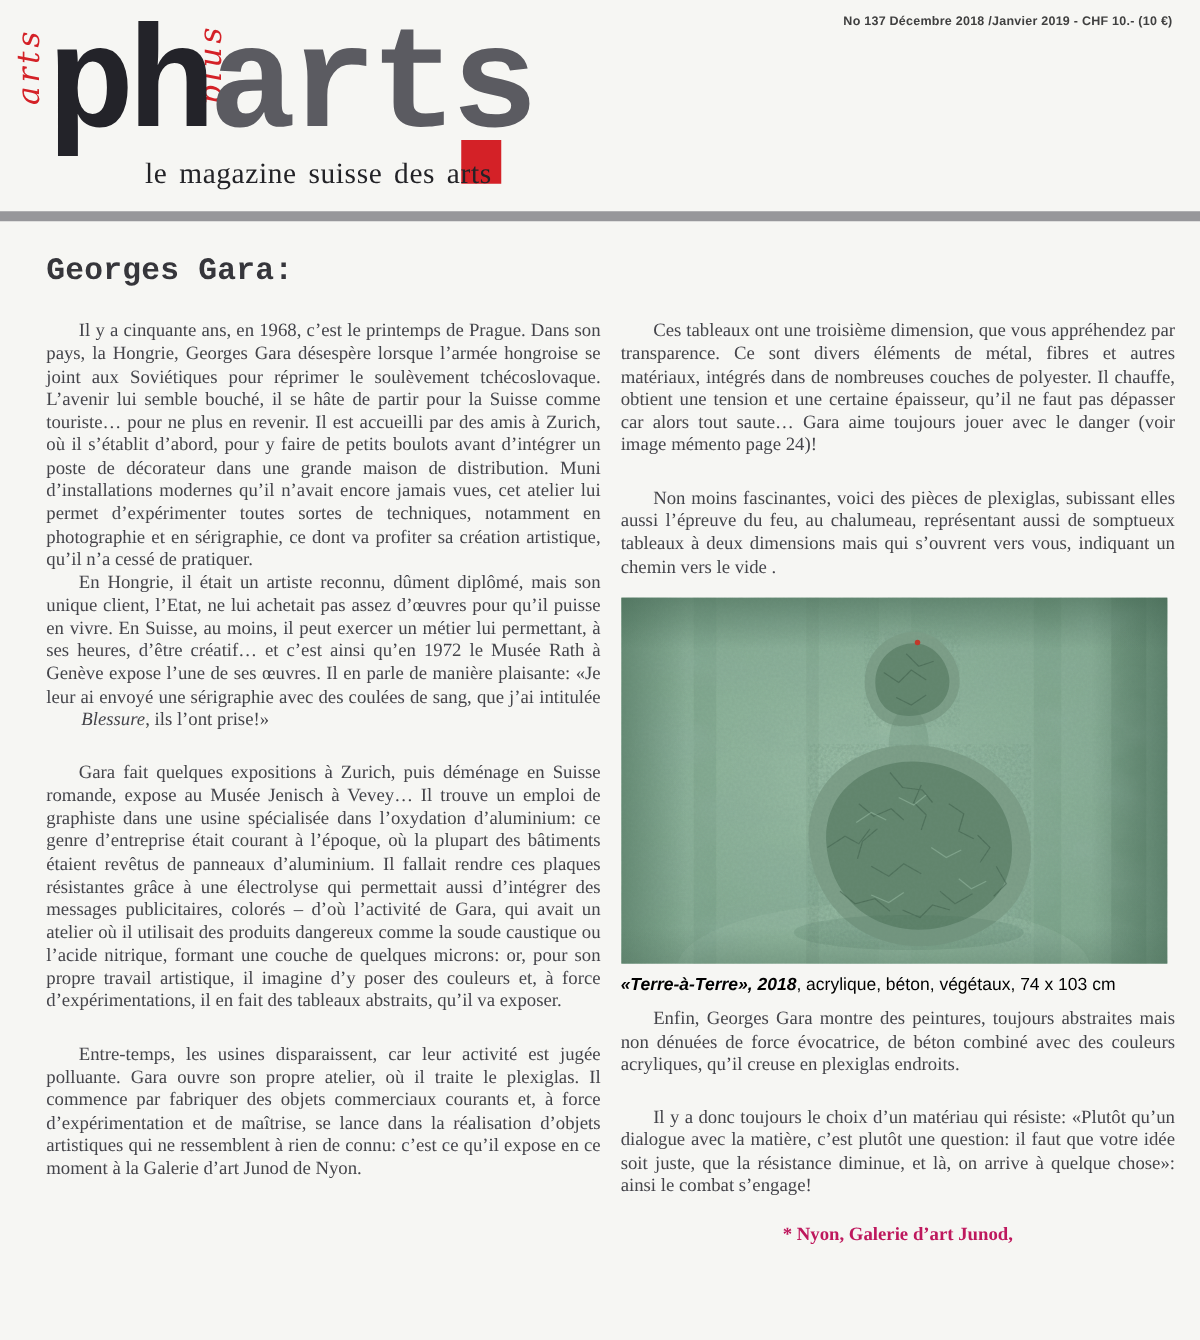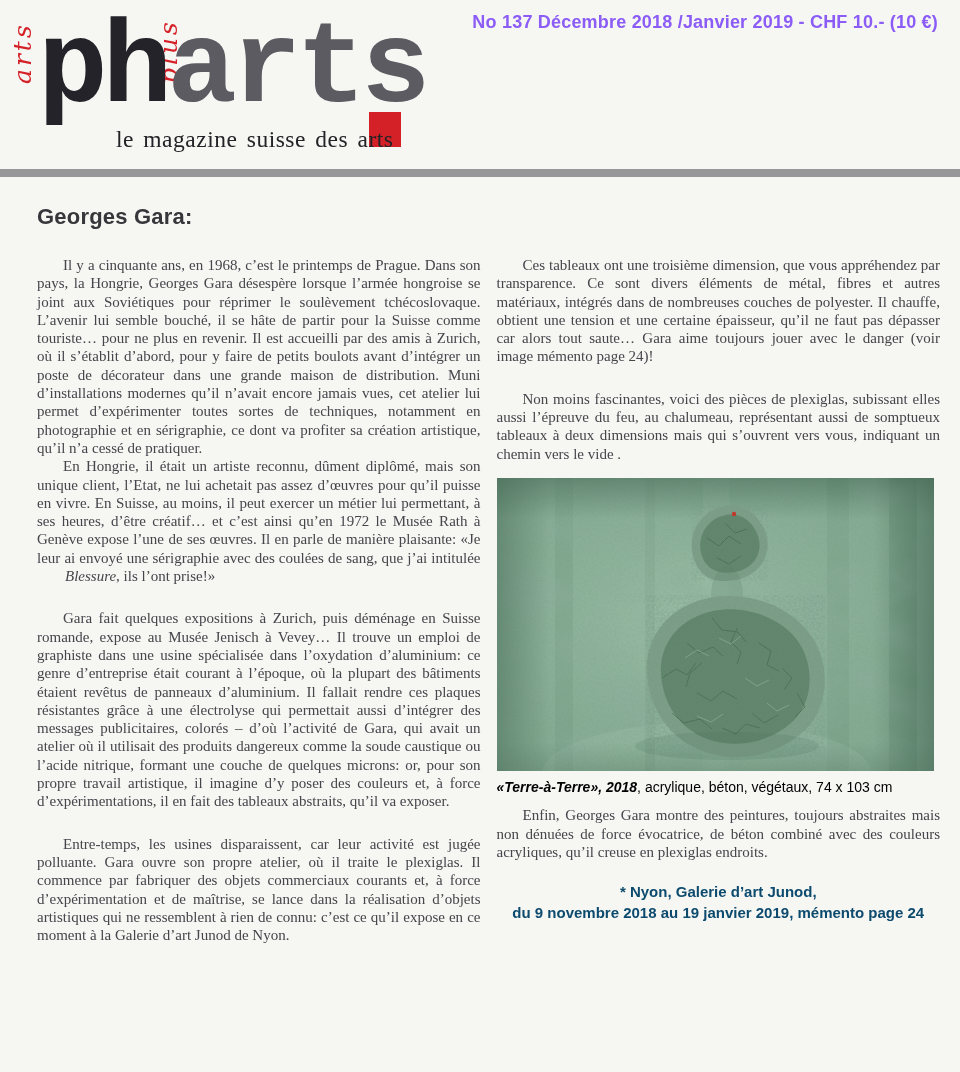--- a/index.html
+++ b/index.html
@@ -2,58 +2,58 @@
 <html lang="fr"><head>
 <meta charset="utf-8">
 <style>
   html,body{margin:0;padding:0;}
   body{width:960px;height:1072px;overflow:hidden;background:#e9e9e6;}
   .page{position:relative;width:960px;height:1072px;background:#f6f6f3;overflow:hidden;
         font-family:"Liberation Serif",serif;color:#45454b;}
 
   
   .issue-line{position:absolute;top:12px;right:22px;
-        font-family:"Liberation Sans",sans-serif;font-weight:bold;font-size:18px;
-        color:#8b5cf6;letter-spacing:.2px;}
+        font-family:"Liberation Sans",sans-serif;font-weight:bold;font-size:10px;
+        color:#404040;letter-spacing:.2px;}
   .masthead{position:absolute;left:0;top:0;width:960px;height:168px;}
   .vert{position:absolute;color:#d42127;font-family:"DejaVu Serif",serif;
         font-style:italic;font-size:25px;letter-spacing:3px;
         transform-origin:0 0;transform:rotate(-90deg);white-space:nowrap;}
   .vert-arts{left:8px;top:84px;}
   .vert-plus{left:154px;top:84px;}
   .logo{position:absolute;left:38px;top:12px;font-family:Liberation Mono, monospace;
         font-weight:bold;font-size:116px;line-height:1;letter-spacing:-5px;z-index:2;}
   .logo .ph{color:#232329;}
   .logo .arts{color:#5b5b61;}
   .red-square{position:absolute;left:369px;top:112px;width:32px;height:35px;
         background:#d42127;z-index:1;}
   .tagline{position:absolute;left:72px;top:126px;font-family:"Liberation Serif",serif;
         font-size:23.5px;color:#232327;letter-spacing:.5px;word-spacing:3px;z-index:2;margin-left:44px;}
   .rule{position:absolute;left:0;top:169px;width:960px;height:8px;background:#97979a;}
 
   
   .article{position:absolute;left:37px;top:196px;width:903px;}
-  .title{font-family:Liberation Sans, sans-serif;font-weight:bold;font-size:22px;
+  .title{font-family:Liberation Mono, monospace;font-weight:bold;font-size:25px;
         line-height:42px;color:#36363b;margin:0 0 18px 0;letter-spacing:.2px;}
   .cols{display:flex;gap:16px;}
   .col{width:445px;font-size:15px;line-height:18.3px;text-align:justify;
         color:#45454b;hyphens:auto;-webkit-hyphens:auto;}
   .p{margin:0;text-indent:26px;}
   .gap{margin-top:24px;}
   .p i{font-style:italic;margin-left:28px;}
 
   
   figure{margin:15px 0 0 0;width:437px;}
   .art{display:block;width:437px;height:293px;}
   figcaption{font-family:"Liberation Sans",sans-serif;font-size:14px;color:#000000;
         margin:7px 0 10px 0;text-align:left;text-indent:0;}
   figcaption .cap-b{font-weight:bold;font-style:italic;}
 
-  .footnote{font-family:Liberation Sans, sans-serif;font-weight:bold;font-size:15px;
-        line-height:21px;color:#0c4a6e;text-align:center;margin-top:20px;}
+  .footnote{font-family:Liberation Serif, serif;font-weight:bold;font-size:15px;
+        line-height:21px;color:#be185d;text-align:center;margin-top:20px;}
 </style>
 </head>
 <body>
 
 <div class="page">
 
   <div class="issue-line">No 137 Décembre 2018 /Janvier 2019 - CHF 10.- (10 €)</div>
 
   <div class="masthead">
     <span class="vert vert-arts">arts</span>
@@ -174,21 +174,21 @@
                 <path d="M200 238 l14 6 12 -8"></path>
                 <path d="M270 225 l10 8 12 -6"></path>
               </g>
               <path d="M150 195 C148 158 172 128 212 120 C250 112 292 128 312 155 C332 180 334 222 312 248 C290 273 250 285 215 276 C178 267 152 235 150 195 Z" filter="url(#grain)" opacity="0.5"></path>
             </g>
           </svg>
           <figcaption><span class="cap-b">«Terre-à-Terre», 2018</span><span>, acrylique, béton, végétaux, 74 x 103 cm</span></figcaption>
         </figure>
 
         <p class="p">Enfin, Georges Gara montre des peintures, toujours abstraites mais non dénuées de force évocatrice, de béton combiné avec des couleurs acryliques, qu’il creuse en plexiglas endroits.</p>
+        <p class="p gap">Il y a donc toujours le choix d’un matériau qui résiste: «Plutôt qu’un dialogue avec la matière, c’est plutôt une question: il faut que votre idée soit juste, que la résistance diminue, et là, on arrive à quelque chose»: ainsi le combat s’engage!</p>
 
         <div class="footnote">
           <span>* Nyon, Galerie d’art Junod,</span><br>
-          <span>du 9 novembre 2018 au 19 janvier 2019, mémento page 24</span>
         </div>
       </div>
     </div>
   </div>
 </div>
 
 </body></html>

